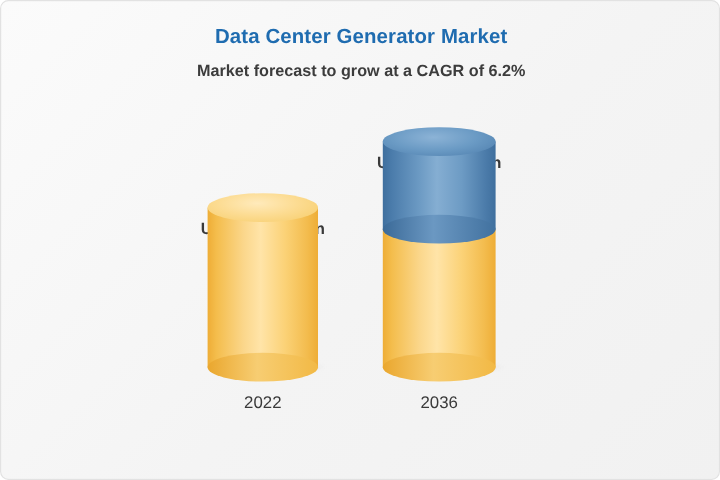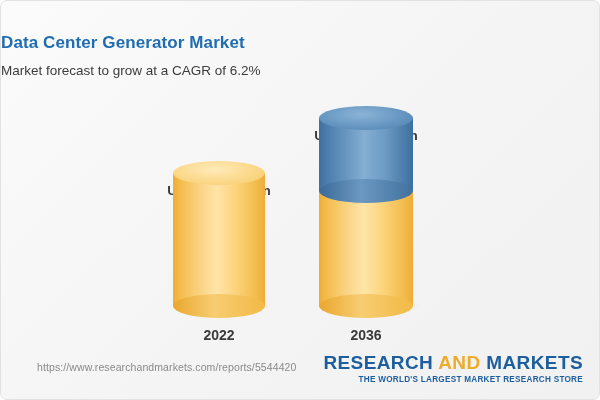--- a/index.html
+++ b/index.html
@@ -21,35 +21,35 @@
     border-radius: 7px;
     overflow: hidden;
   }
 
   
   .header {
     position: absolute;
     left: 0;
     top: 0;
     width: 600px;
-    margin-top: 12px;
+    text-align: center;
   }
   .chart-title {
     margin: 0;
     padding-top: 20px;
     font-size: 17px;
     font-weight: bold;
     letter-spacing: 0.1px;
     color: #1f6cb0;
   }
   .chart-subtitle {
     margin: 0;
     padding-top: 10px;
     font-size: 13.5px;
-    font-weight: normal;
+    font-weight: bold;
     color: #3c3c3c;
   }
 
   
   .plot {
     position: absolute;
     left: 0;
     top: 80px;
     width: 600px;
     height: 265px;
@@ -158,21 +158,21 @@
   
   .seg.blue { z-index: 3; }
   .seg.yellow { z-index: 2; }
 
   .axis-label {
     position: absolute;
     left: 50%;
     bottom: 3px;
     transform: translateX(-50%);
     font-size: 14px;
-    font-weight: bold;
+    font-weight: normal;
     color: #3a3a3a;
     white-space: nowrap;
   }
 
   
   .footer {
     position: absolute;
     left: 0;
     bottom: 0;
     width: 600px;
@@ -247,21 +247,14 @@
           <div class="seg-body"></div>
           <div class="seg-cap bottom"></div>
           <div class="seg-cap top"></div>
         </div>
       </div>
       <div class="axis-label">2036</div>
     </div>
 
   </div>
 
-  <div class="footer">
-    <div class="source-url">https://www.researchandmarkets.com/reports/5544420</div>
-    <div class="logo">
-      <div class="logo-main"><span>RESEARCH</span> <span class="and">AND</span> <span>MARKETS</span></div>
-      <div class="logo-tagline">THE WORLD'S LARGEST MARKET RESEARCH STORE</div>
-    </div>
-  </div>
 
 </div>
 
 </body></html>

